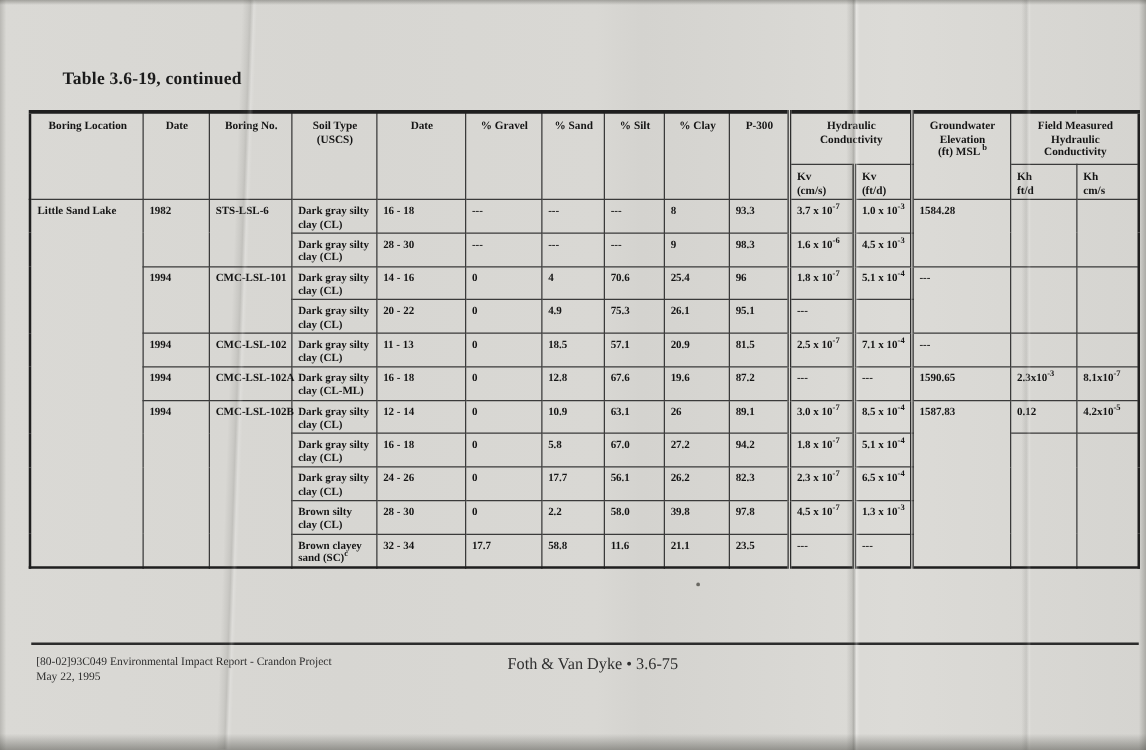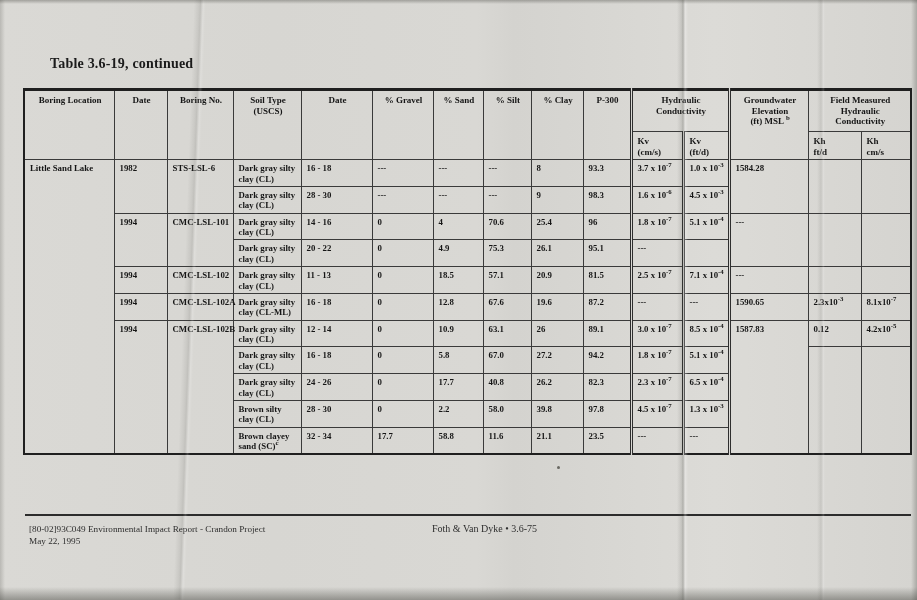--- a/index.html
+++ b/index.html
@@ -28,21 +28,21 @@
   .doc thead tr.h1 th{height:34px;text-align:center;}
   .doc thead tr.h2 th{height:20px;}
   .doc tbody tr{height:26px;}
   .doc td{padding-top:3px;}
   .ctr{text-align:center;padding-left:2px;padding-right:2px;}
   .dbl{border-left:3px double #2e2e2e !important;}
   .nw{white-space:nowrap;overflow:visible;padding-left:3px;padding-right:0;}
   sup{font-size:6.8px;line-height:0;}
   .footer-rule{position:absolute;left:25px;top:514px;width:886px;height:2px;background:#2c2c2c;}
   .footer-left{position:absolute;left:29px;top:523px;font-size:9.2px;line-height:1.35;color:#2e2e2e;}
-  .footer-right{position:absolute;left:432px;top:523px;font-size:10px;color:#2e2e2e;}
+  .footer-right{position:absolute;left:406px;top:523px;font-size:13px;color:#2e2e2e;}
   .crease{position:absolute;top:0;height:600px;pointer-events:none;}
   .crease-a{left:194px;width:12px;transform:rotate(2deg);transform-origin:50% 0;
     background:linear-gradient(90deg,rgba(0,0,0,0) 0%,rgba(80,80,75,.10) 40%,rgba(60,60,55,.14) 55%,rgba(255,255,255,.16) 78%,rgba(0,0,0,0) 100%);}
   .crease-b{left:677px;width:11px;
     background:linear-gradient(90deg,rgba(0,0,0,0) 0%,rgba(85,85,80,.16) 40%,rgba(55,55,50,.26) 54%,rgba(255,255,255,.28) 74%,rgba(0,0,0,0) 100%);}
   .crease-c{left:817px;width:8px;
     background:linear-gradient(90deg,rgba(0,0,0,0) 0%,rgba(75,75,70,.12) 50%,rgba(255,255,255,.14) 80%,rgba(0,0,0,0) 100%);}
   .edge{position:absolute;pointer-events:none;}
   .edge-top{left:0;top:0;width:917px;height:4px;background:linear-gradient(180deg,rgba(70,70,64,.38),rgba(0,0,0,0));}
   .edge-bottom{left:0;bottom:0;width:917px;height:13px;background:linear-gradient(0deg,rgba(62,62,56,.45),rgba(0,0,0,0));}
@@ -220,21 +220,21 @@
       <td class="dbl nw"><span>1.8 x 10</span><sup>-7</sup></td>
       <td class="dbl nw"><span>5.1 x 10</span><sup>-4</sup></td>
       <td rowspan="4"><span></span><sup></sup></td>
       <td rowspan="4"><span></span><sup></sup></td>
     </tr>
     <tr>
       <td><span>Dark gray silty clay (CL)</span><sup></sup></td>
       <td>24 - 26</td>
       <td>0</td>
       <td>17.7</td>
-      <td>40.8</td>
+      <td>56.1</td>
       <td>26.2</td>
       <td>82.3</td>
       <td class="dbl nw"><span>2.3 x 10</span><sup>-7</sup></td>
       <td class="dbl nw"><span>6.5 x 10</span><sup>-4</sup></td>
     </tr>
     <tr>
       <td><span>Brown silty clay (CL)</span><sup></sup></td>
       <td>28 - 30</td>
       <td>0</td>
       <td>2.2</td>

